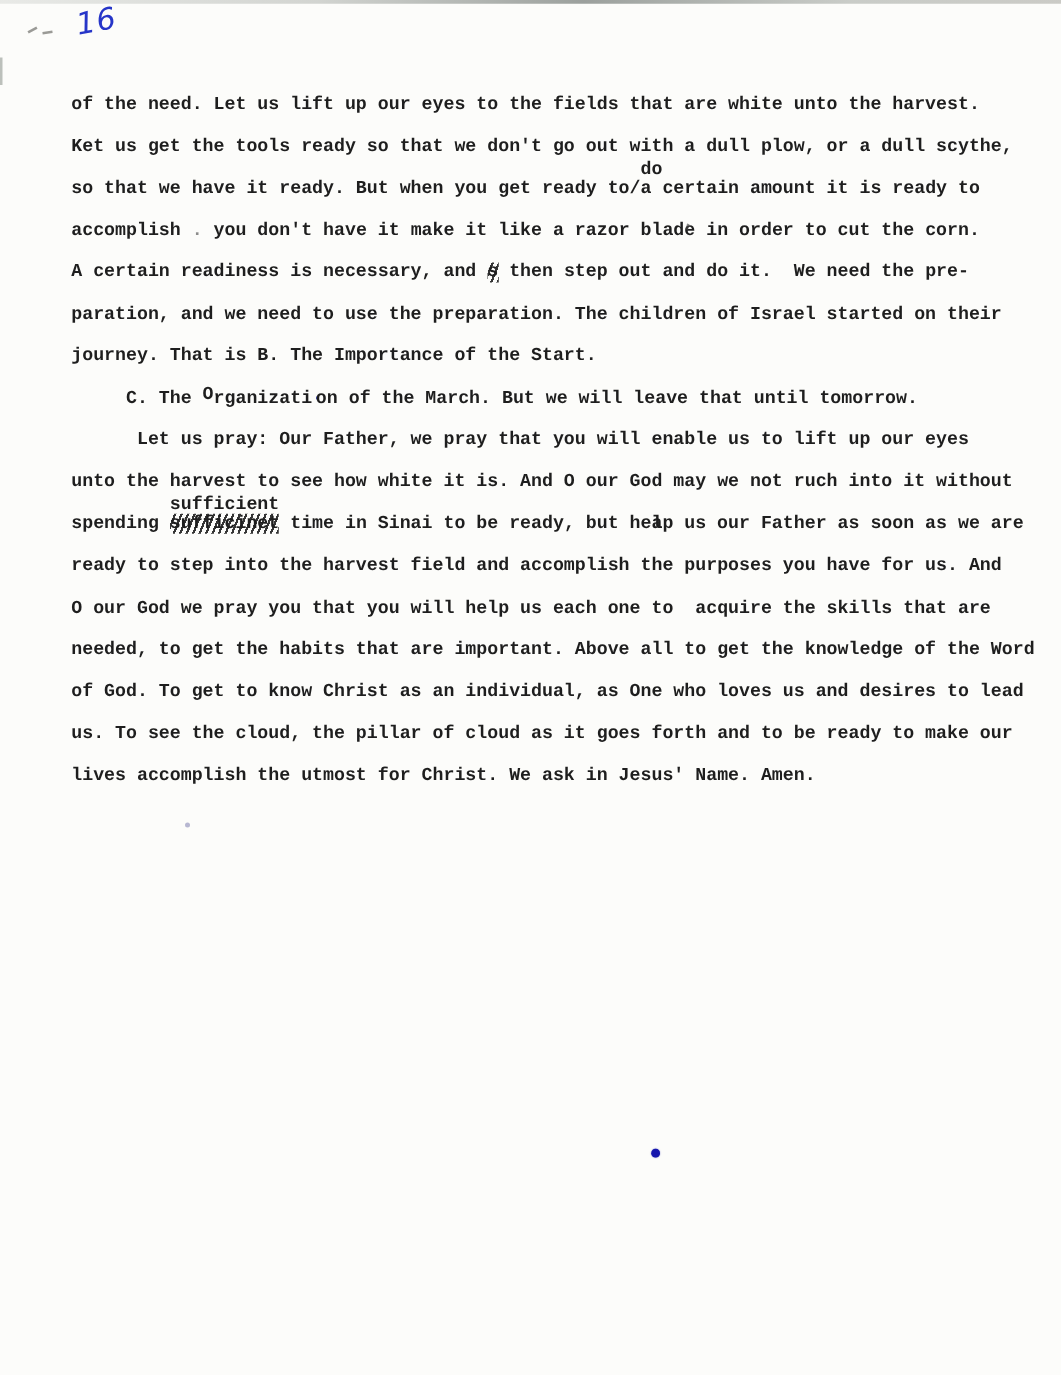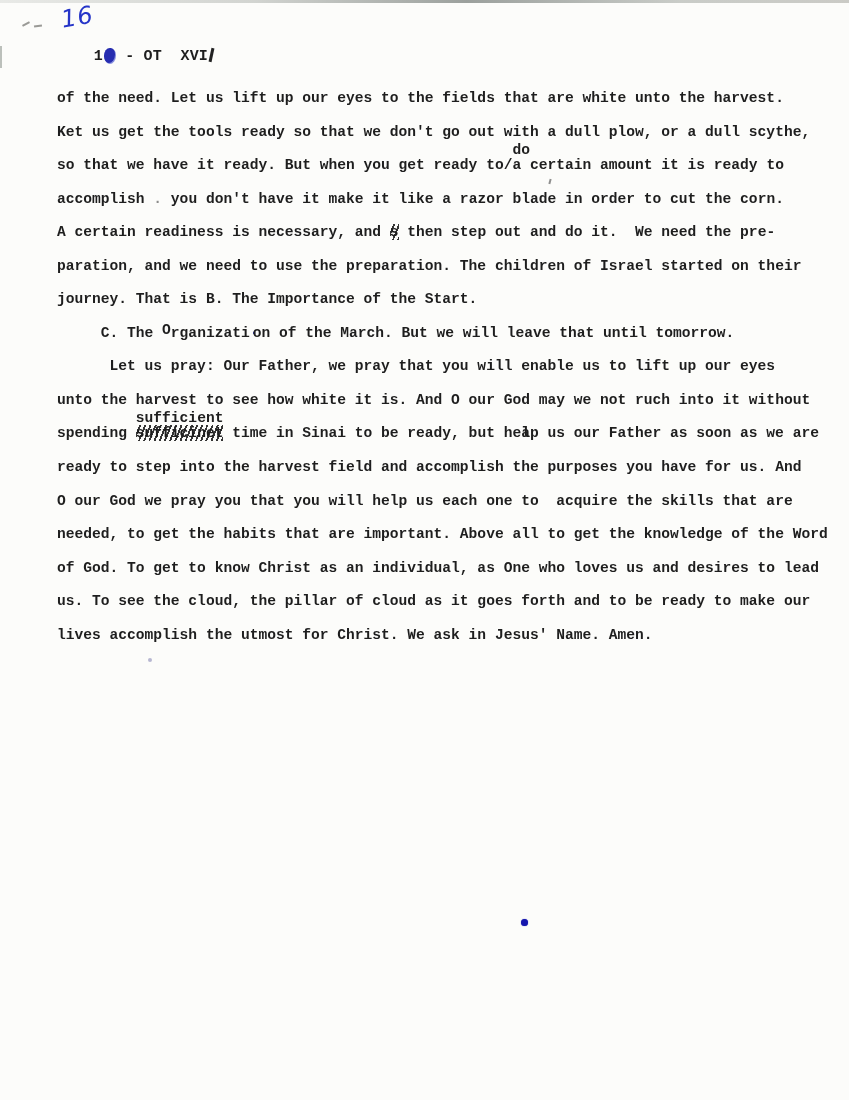--- a/index.html
+++ b/index.html
@@ -37,21 +37,21 @@
     background:#272db0; border-radius:55% 40% 60% 45%;
     vertical-align:-3px; box-shadow:1px 1px 0 rgba(38,53,200,.55);
   }
   .xvi-tail {
     display:inline-block; width:3px; height:14px; margin-left:2px;
     background:#222; transform:rotate(12deg); vertical-align:-2px;
   }
 
   
   .doc {
-    position:absolute; left:57px; top:82px; width:792px;
+    position:absolute; left:57px; top:68px; width:792px;
     font-size:14.6px; line-height:33.55px; white-space:pre;
   }
   .line { height:33.55px; }
   .seg-above {
     display:inline-block; width:0; overflow:visible; white-space:nowrap;
     line-height:14px; transform:translate(0,-15px);
   }
   .seg-struck {
     background-image:repeating-linear-gradient(112deg,
       transparent 0 3px, rgba(25,25,25,.88) 3px 4.8px);
@@ -82,23 +82,20 @@
   <div class="scan-top"></div>
   <div class="scan-left"></div>
 
   <div class="pencil-mark">
     <i class="s1"></i>
       <i class="s2"></i>
   </div>
 
   <div class="handwritten-number">16</div>
 
-  <div class="typed-header">
-    <span>1</span><span class="ink-blob"></span><span> - OT  XVI</span><span class="xvi-tail"></span>
-  </div>
 
   <div class="doc"><div class="line"><span class="seg">of the need. Let us lift up our eyes to the fields that are white unto the harvest.</span></div><div class="line"><span class="seg">Ket us get the tools ready so that we don't go out with a dull plow, or a dull scythe,</span></div><div class="line"><span class="seg">so that we have it ready. But when you get ready to/</span><span class="seg seg-above">do</span><span class="seg">a certain amount it is ready to</span></div><div class="line"><span class="seg">accomplish </span><span class="seg seg-faint">.</span><span class="seg"> you don't have it make it like a razor blade in order to cut the corn.</span></div><div class="line"><span class="seg">A certain readiness is necessary, and </span><span class="seg seg-struck">s</span><span class="seg"> then step out and do it.  We need the pre-</span></div><div class="line"><span class="seg">paration, and we need to use the preparation. The children of Israel started on their</span></div><div class="line"><span class="seg">journey. That is B. The Importance of the Start.</span></div><div class="line"><span class="seg">     C. The </span><span class="seg seg-raised">O</span><span class="seg">rganizati</span><span class="seg seg-bluedot">·</span><span class="seg">on of the March. But we will leave that until tomorrow.</span></div><div class="line"><span class="seg">      Let us pray: Our Father, we pray that you will enable us to lift up our eyes</span></div><div class="line"><span class="seg">unto the harvest to see how white it is. And O our God may we not ruch into it without</span></div><div class="line"><span class="seg">spending </span><span class="seg seg-above">sufficient</span><span class="seg seg-struck">sufficinet</span><span class="seg"> time in Sinai to be ready, but he</span><span class="seg">l</span><span class="seg seg-overlap">a</span><span class="seg">p us our Father as soon as we are</span></div><div class="line"><span class="seg">ready to step into the harvest field and accomplish the purposes you have for us. And</span></div><div class="line"><span class="seg">O our God we pray you that you will help us each one to  acquire the skills that are</span></div><div class="line"><span class="seg">needed, to get the habits that are important. Above all to get the knowledge of the Word</span></div><div class="line"><span class="seg">of God. To get to know Christ as an individual, as One who loves us and desires to lead</span></div><div class="line"><span class="seg">us. To see the cloud, the pillar of cloud as it goes forth and to be ready to make our</span></div><div class="line"><span class="seg">lives accomplish the utmost for Christ. We ask in Jesus' Name. Amen.</span></div></div>
 
   <div class="stray-tick"></div>
   <div class="faint-dot"></div>
   <div class="blue-dot-stray"></div>
 
 </div>
 
 </body></html>

